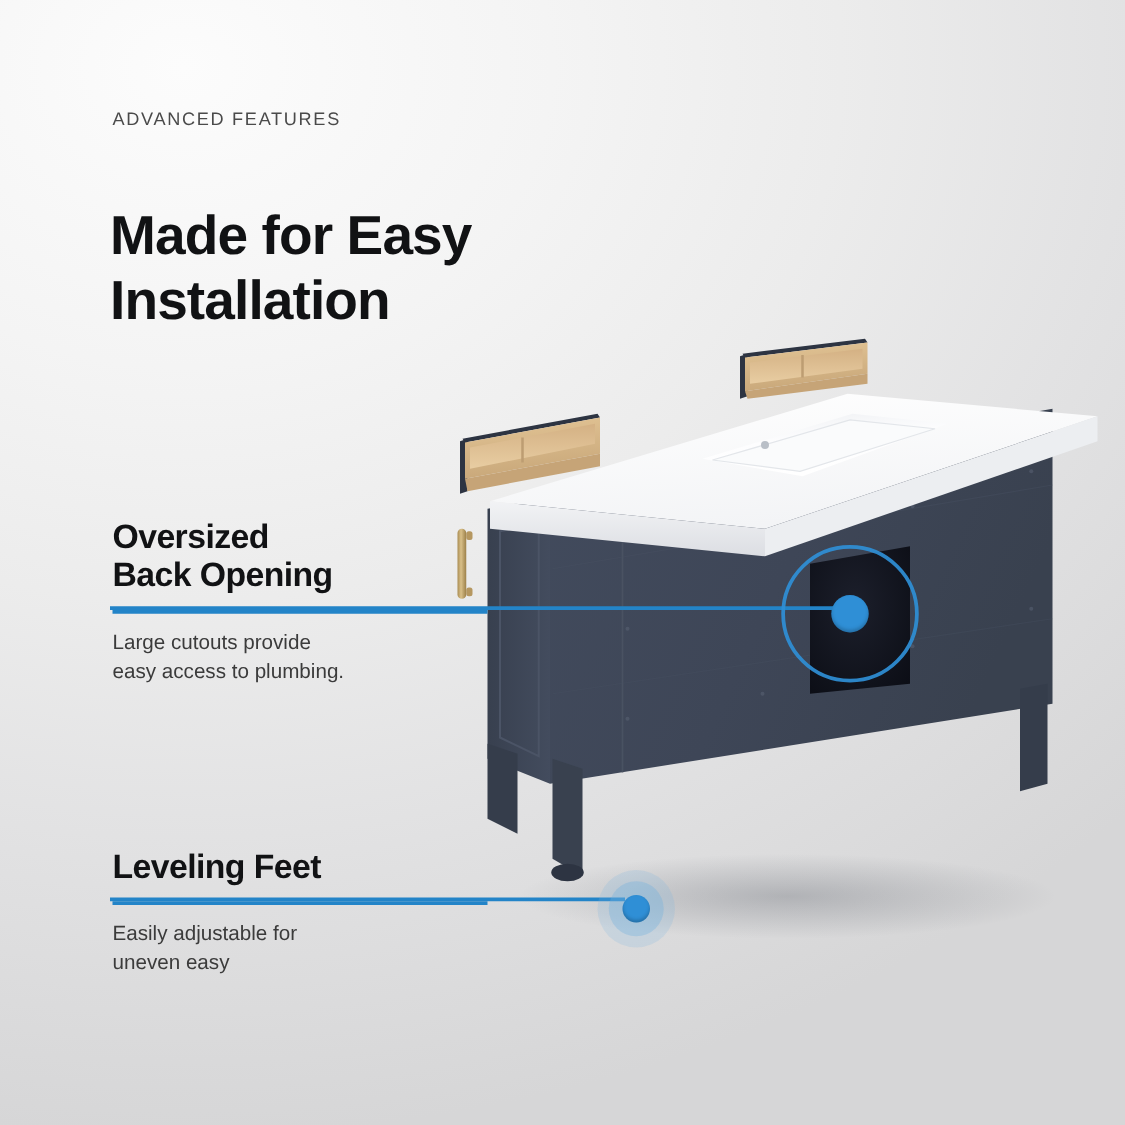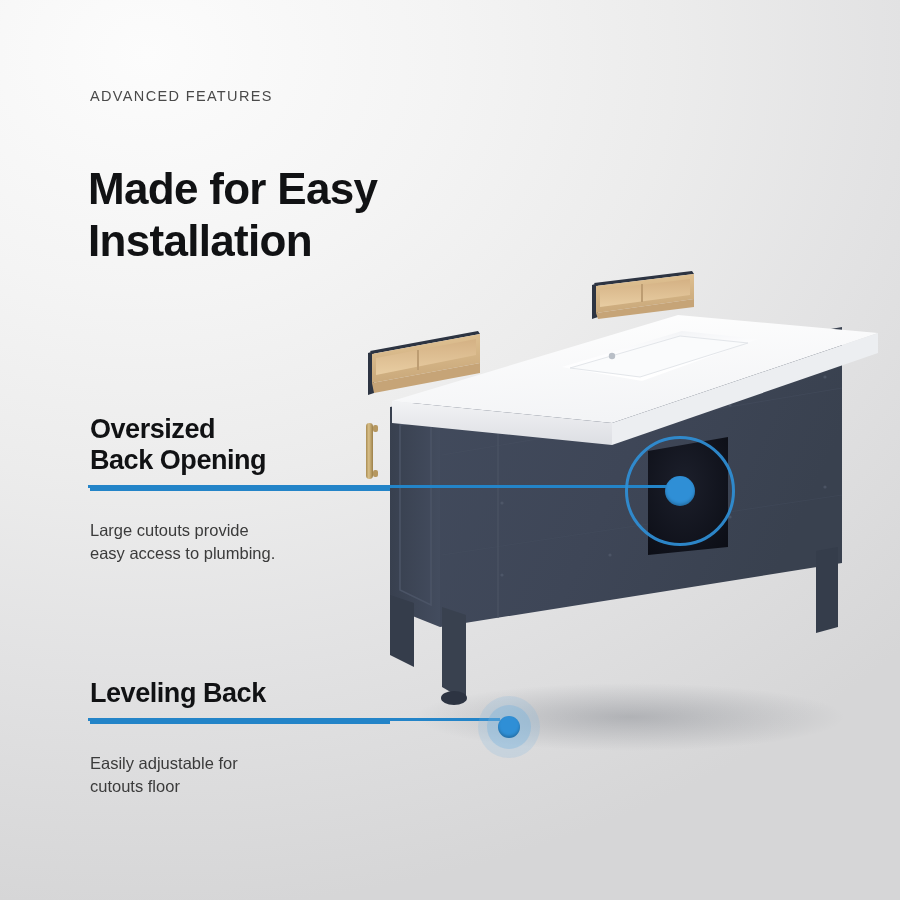--- a/index.html
+++ b/index.html
@@ -28,21 +28,21 @@
     color:#111214;letter-spacing:-.7px;white-space:pre-line;
   }
   
   .callout{position:absolute;}
   .c-title{
     font-size:27px;line-height:31px;font-weight:700;
     color:#111214;letter-spacing:-.45px;white-space:pre-line;
   }
   .c-rule{height:3px;background:#2384c8;margin-top:12px;}
   .c-body{
-    margin-top:28px;font-size:16.5px;line-height:23px;
+    margin-top:12px;font-size:16.5px;line-height:23px;
     color:#3b3b3b;font-weight:400;white-space:pre-line;
   }
   #callout-back{left:90px;top:414px;width:300px;}
   #callout-feet{left:90px;top:678px;width:300px;}
 
   
   .leader{position:absolute;height:3px;background:#2384c8;}
   #leader-back{left:88px;top:485px;width:592px;}
   #leader-feet{left:88px;top:718px;width:412px;}
 
@@ -220,19 +220,19 @@
 
   <div class="callout" id="callout-back">
     <div class="c-title">Oversized
 Back Opening</div>
     <div class="c-rule"></div>
     <div class="c-body">Large cutouts provide
 easy access to plumbing.</div>
   </div>
 
   <div class="callout" id="callout-feet">
-    <div class="c-title">Leveling Back</div>
+    <div class="c-title">Leveling Feet</div>
     <div class="c-rule"></div>
     <div class="c-body">Easily adjustable for
-cutouts floor</div>
+uneven easy</div>
   </div>
 
 </div>
 
 </body></html>

